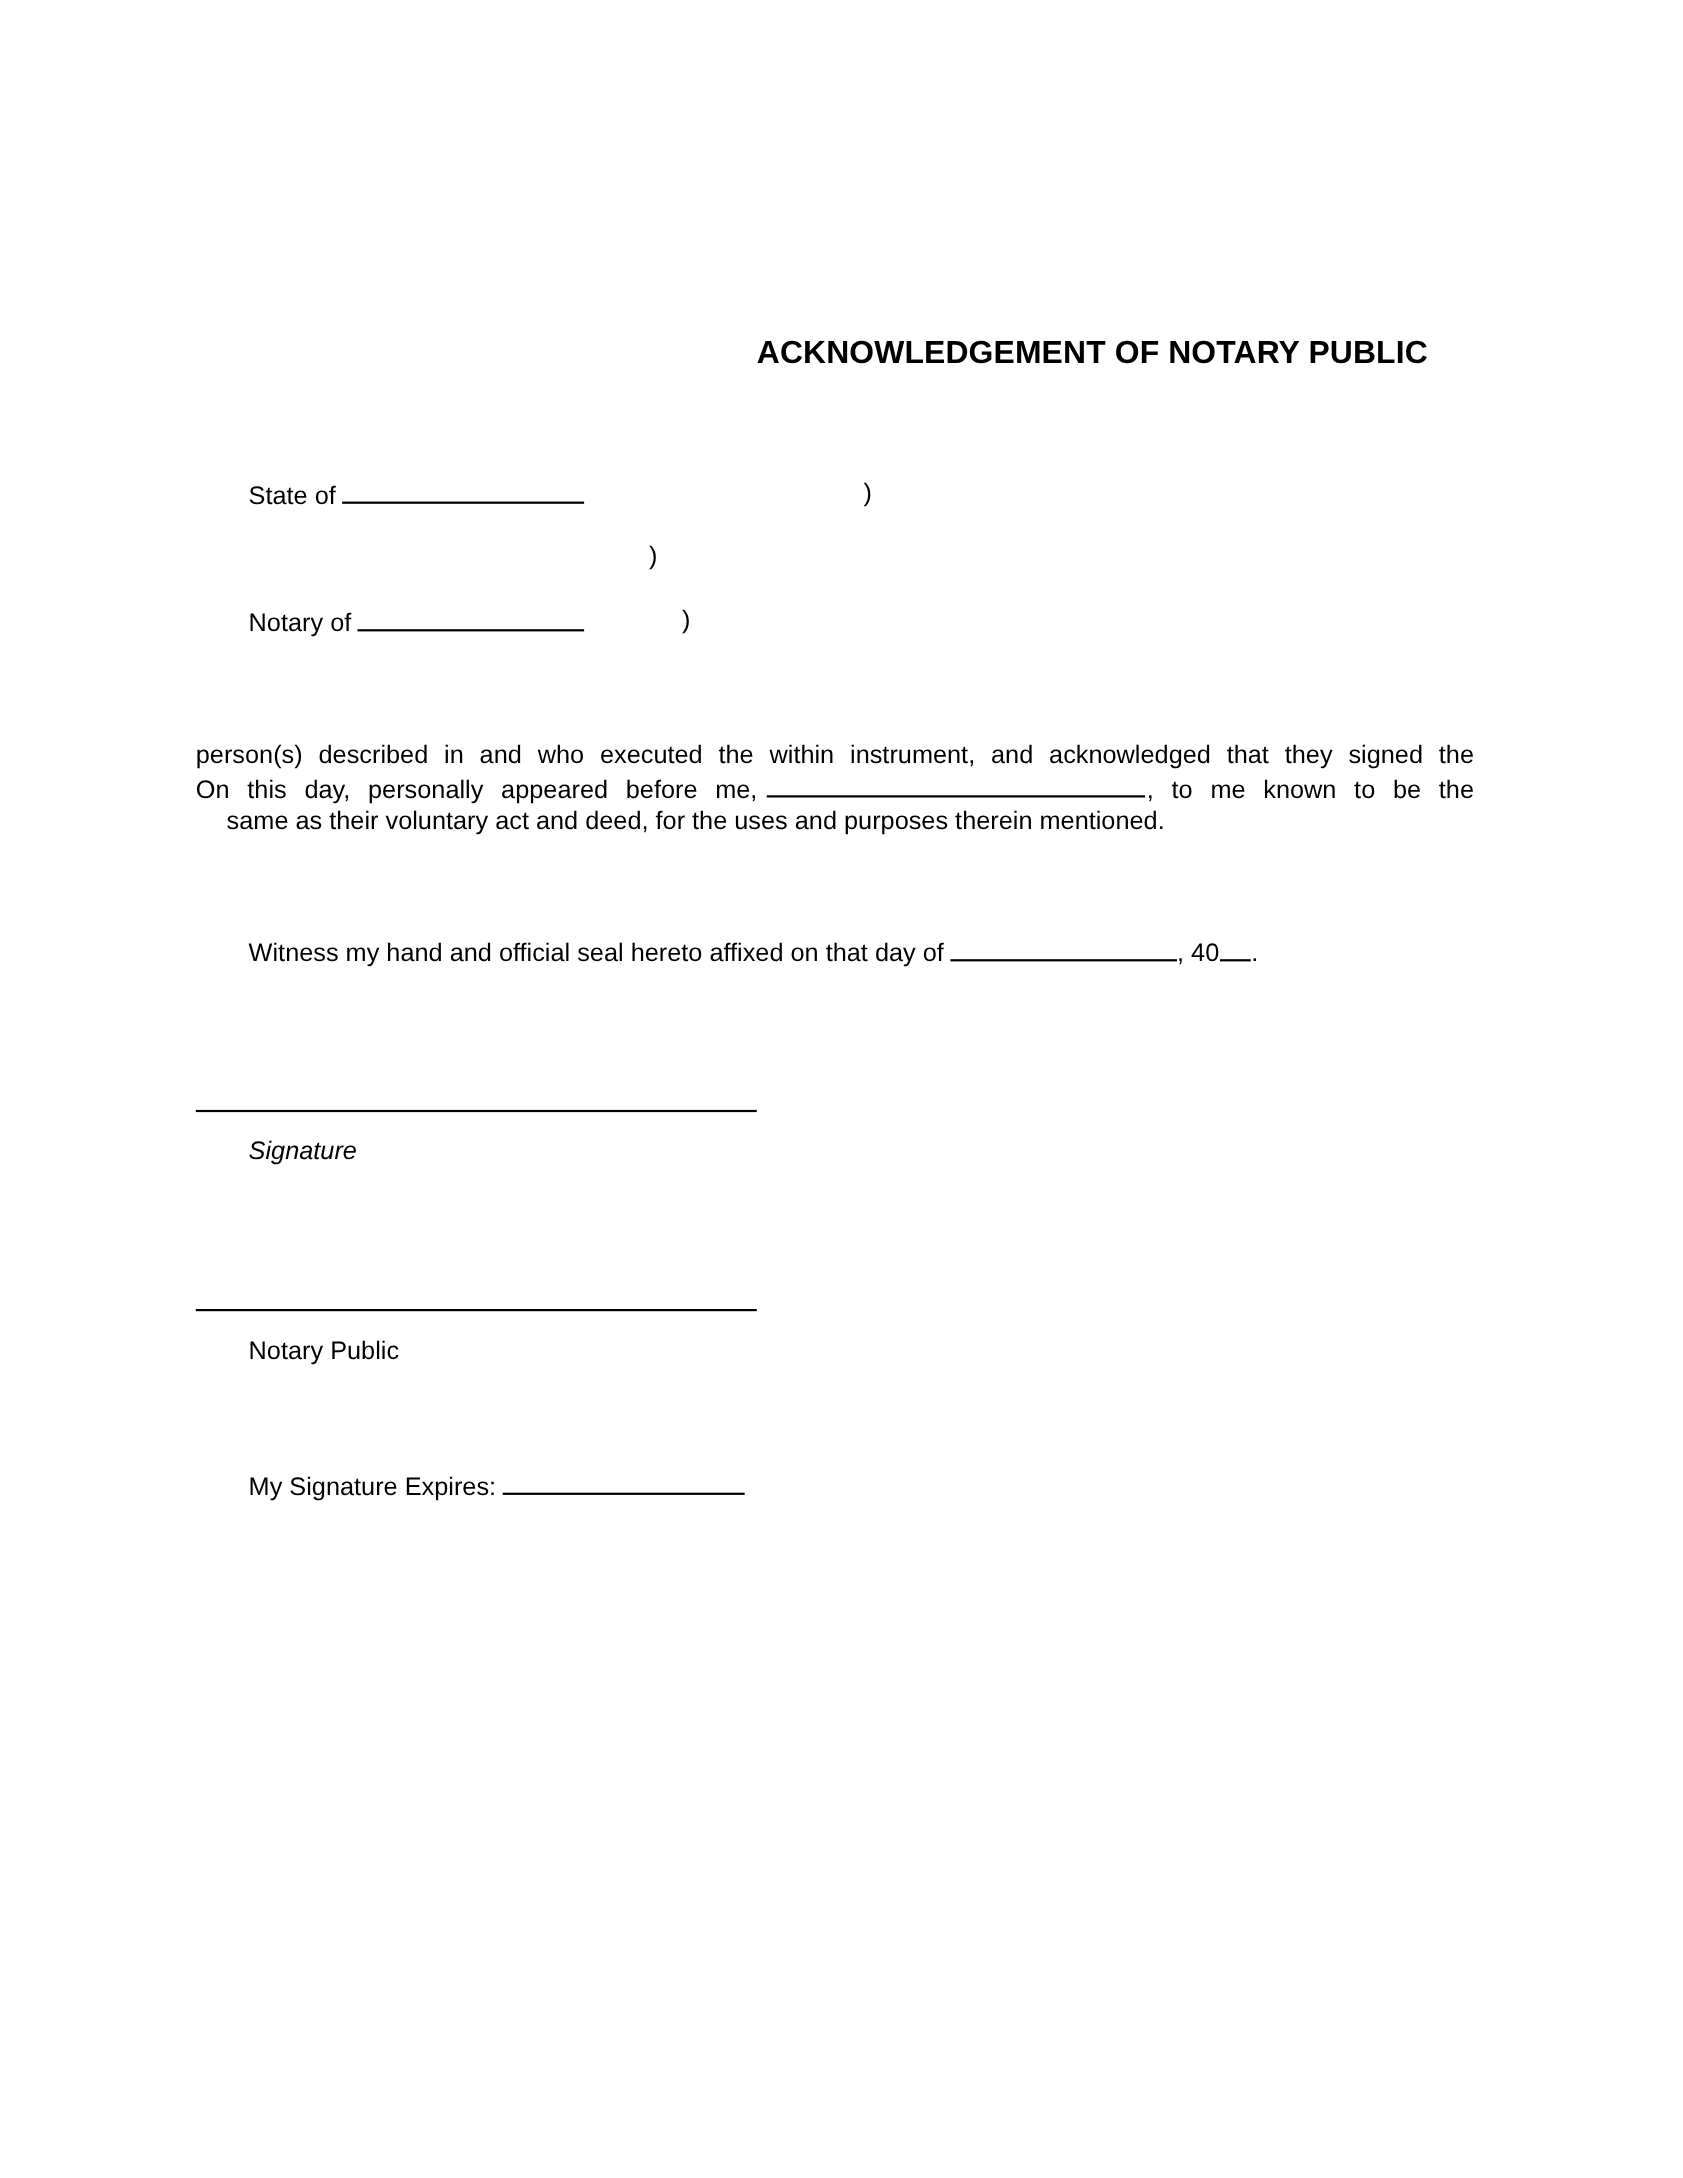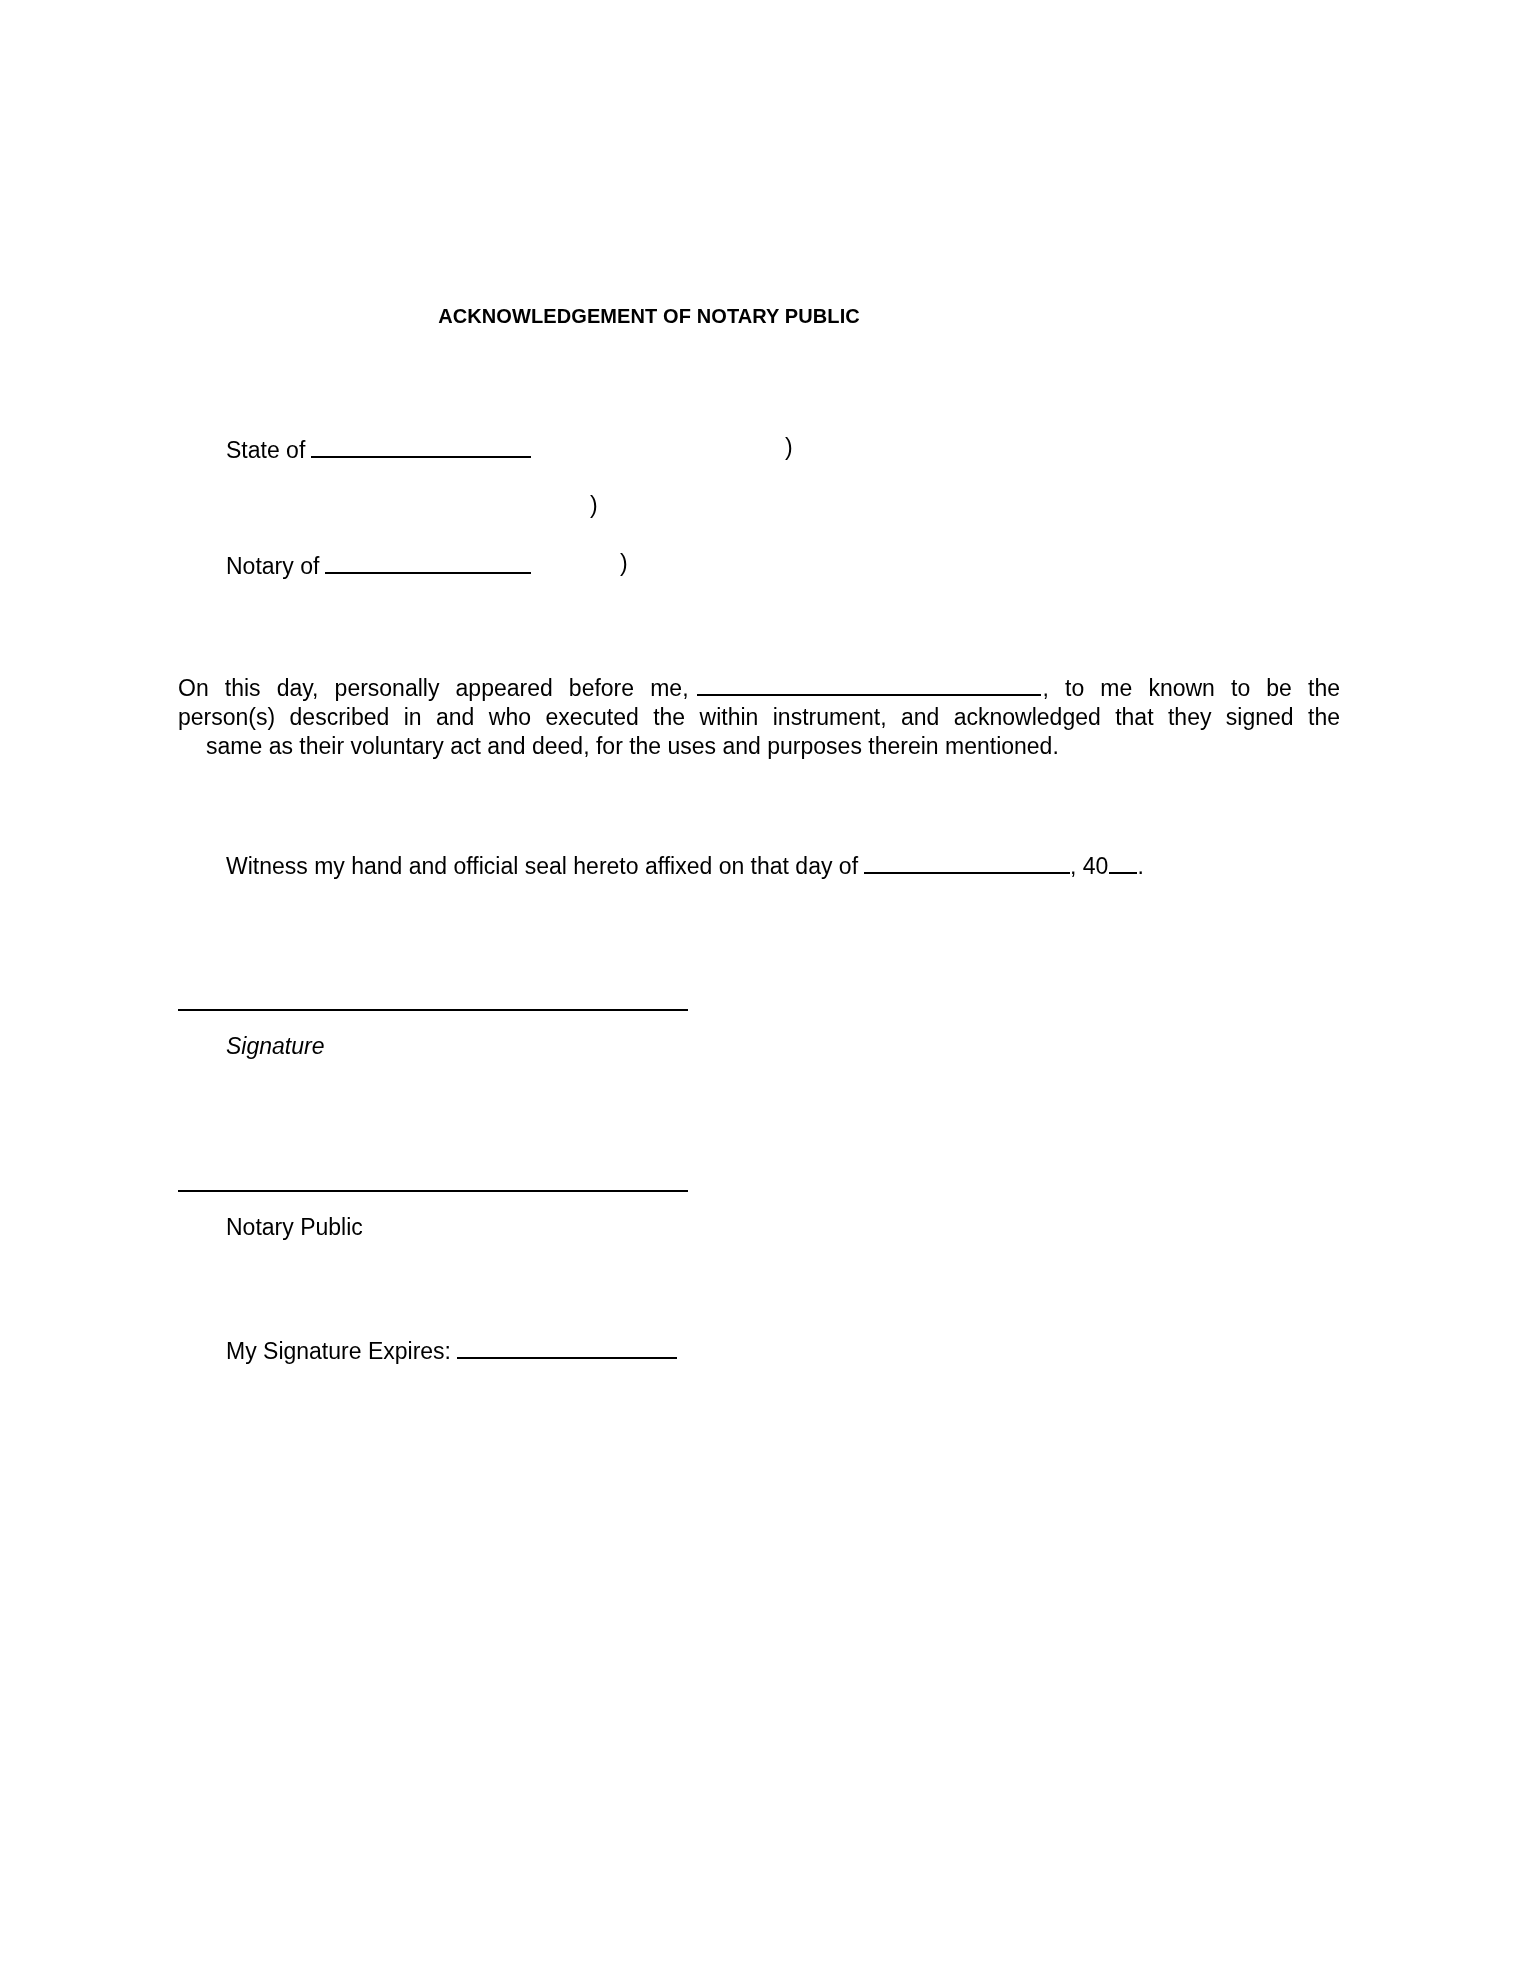--- a/index.html
+++ b/index.html
@@ -1,20 +1,20 @@
 <!DOCTYPE html>
 <html><head>
 <meta charset="utf-8">
 <style>
   html, body { margin: 0; padding: 0; background: #ffffff; }
   body { width: 1530px; height: 1980px; position: relative; overflow: hidden;
          font-family: "Liberation Sans", sans-serif; color: #000; }
   .abs { position: absolute; white-space: nowrap; }
-  .title { left: 0; width: 1298px; text-align: center; top: 305px;
-           font-size: 20px; font-weight: bold; letter-spacing: 0.1px; }
+  .title { left: 0; width: 1298px; text-align: right; top: 305px;
+           font-size: 29px; font-weight: bold; letter-spacing: 0.1px; }
   .txt { font-size: 23px; line-height: 29px; margin-left: 48px; }
   .blank { display: inline-block; border-bottom: 2px solid #000; height: 22px; vertical-align: baseline; margin-left: 6px; }
   .blank.inl { margin-left: 8px; margin-right: 2px; }
   .paren { font-size: 23px; }
   .para { left: 178px; width: 1162px; top: 672px; font-size: 23px; line-height: 29px;
           text-align: justify; white-space: normal; }
   .para .line { display: block; text-align: justify; text-align-last: justify; }
   .para .line.last { text-align-last: left; margin-left: 28px; }
   .rule { position: absolute; left: 178px; width: 510px; height: 0; border-top: 2.5px solid #000; }
 </style>
@@ -30,22 +30,22 @@
   </div>
   <div class="abs paren" style="left:785px; top:434px;">)</div>
   <div class="abs paren" style="left:590px; top:492px;">)</div>
 
   <div class="abs txt" style="left:178px; top:550px;">
     <span>Notary of</span><span class="blank" style="width:206px;"></span>
   </div>
   <div class="abs paren" style="left:620px; top:550px;">)</div>
 
   <div class="abs para">
+    <span class="line">person(s) described in and who executed the within instrument, and acknowledged that they signed the</span>
     <span class="line"><span>On this day, personally appeared before me,</span><span class="blank inl" style="width:344px;"></span><span>, to me known to be the</span></span>
-    <span class="line">person(s) described in and who executed the within instrument, and acknowledged that they signed the</span>
     <span class="line last">same as their voluntary act and deed, for the uses and purposes therein mentioned.</span>
   </div>
 
   <div class="abs txt" style="left:178px; top:850px;">
     <span>Witness my hand and official seal hereto affixed on that day of</span><span class="blank" style="width:206px;"></span><span>, 40</span><span class="blank" style="width:28px; margin-left:1px;"></span><span>.</span>
   </div>
 
   <div class="rule" style="top:1009px;"></div>
   <div class="abs txt" style="left:178px; top:1032px;font-style:italic;">Signature</div>
 

